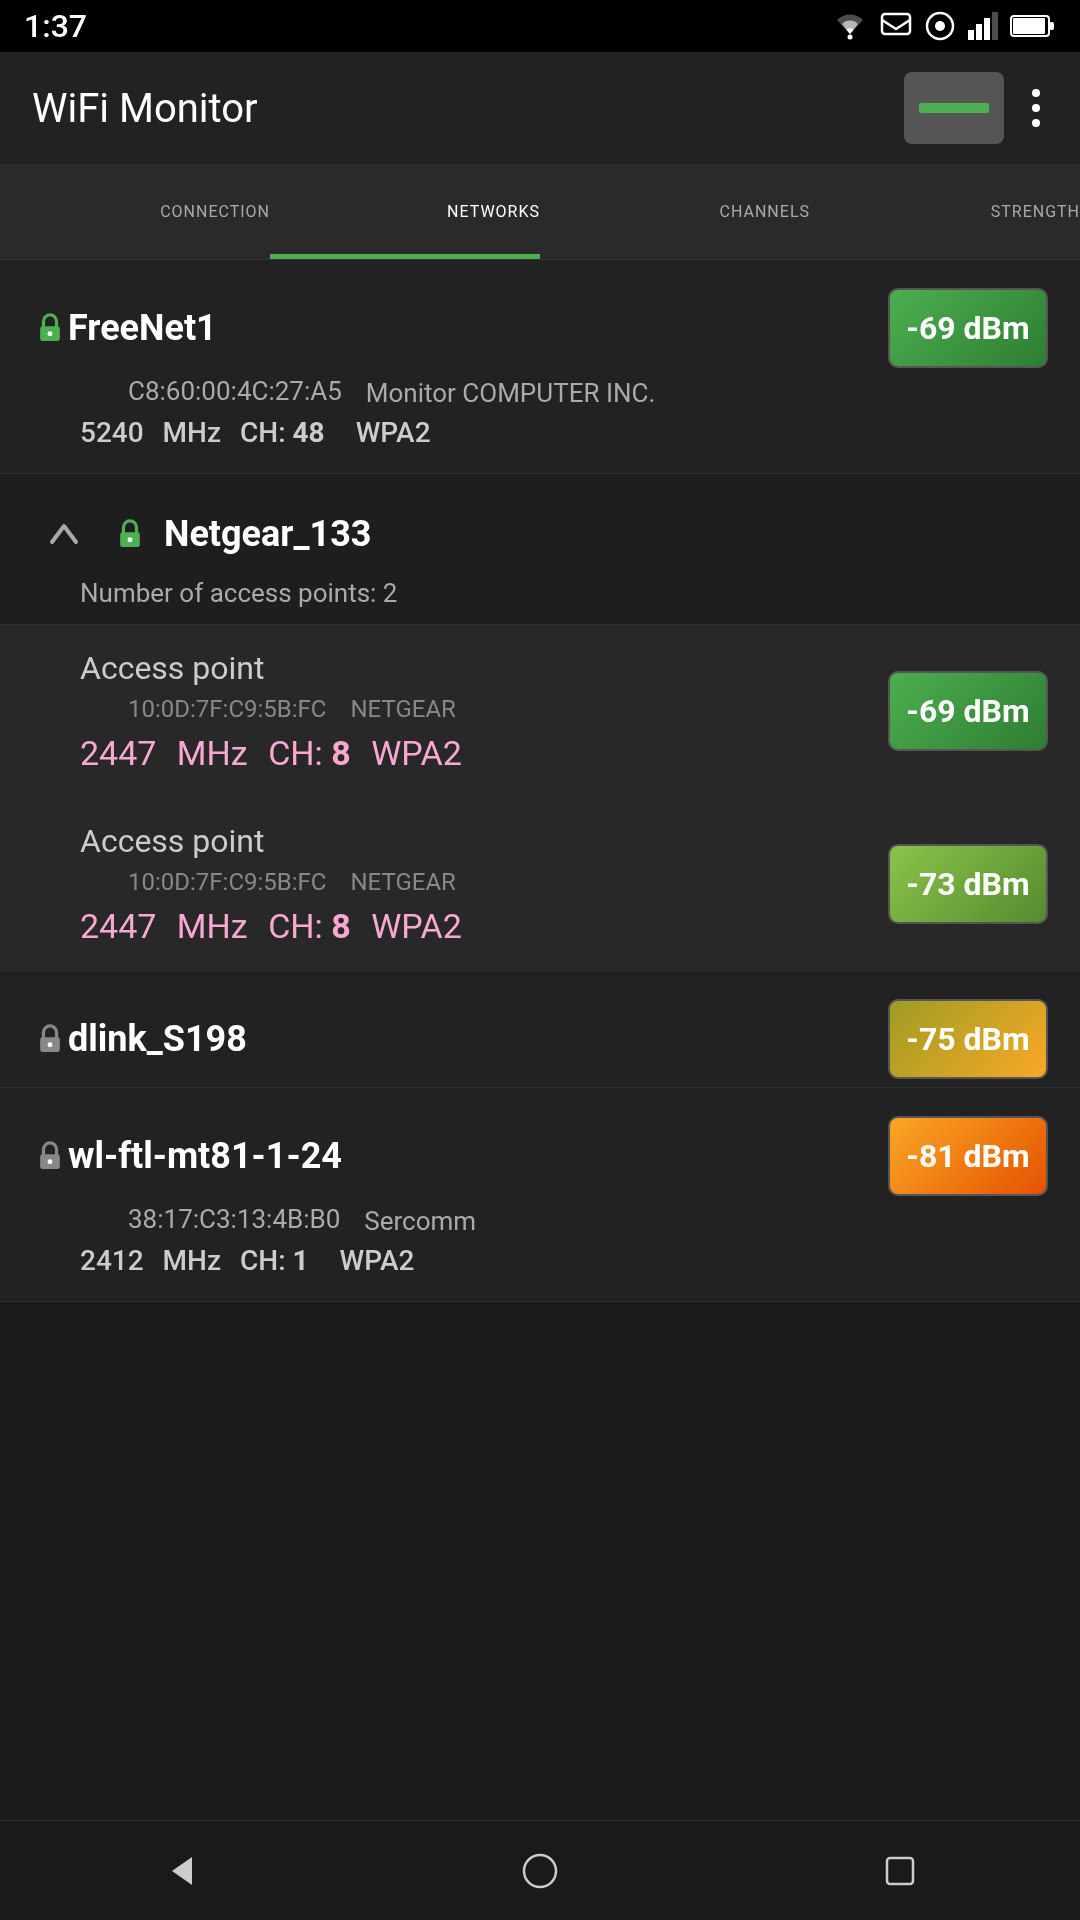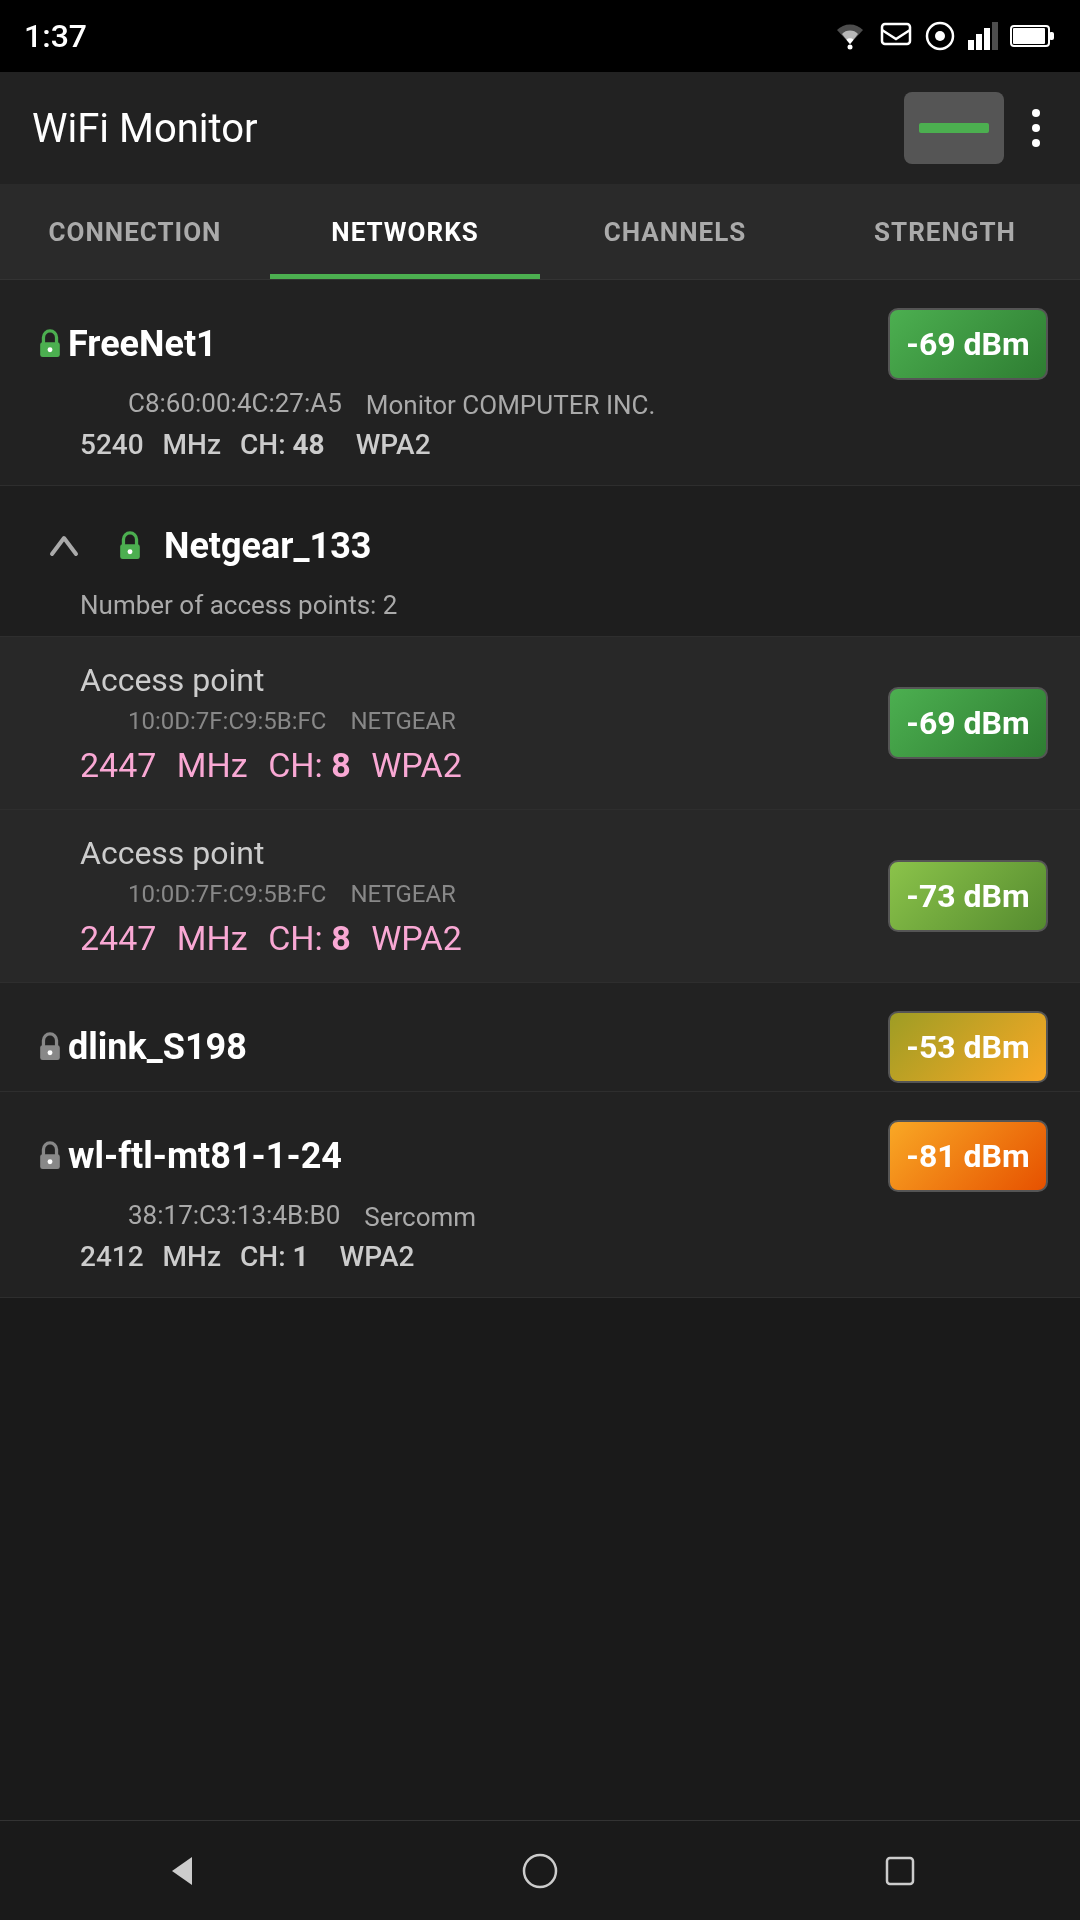--- a/index.html
+++ b/index.html
@@ -8,21 +8,21 @@
       width: 1080px;
       min-height: 1920px;
       background: #1a1a1a;
       font-family: 'Roboto', Arial, sans-serif;
       color: #ffffff;
     }
 
     
     .status-bar {
       background: #000;
-      height: 72px;
+      height: 52px;
       display: flex;
       align-items: center;
       justify-content: space-between;
       padding: 0 24px;
     }
     .status-time {
       font-size: 32px;
       font-weight: 500;
       color: #fff;
     }
@@ -88,23 +88,23 @@
     .tabs {
       background: #2a2a2a;
       display: flex;
       height: 96px;
       border-bottom: 1px solid #333;
     }
     .tab {
       flex: 1;
       display: flex;
       align-items: center;
-      justify-content: center;
-      font-size: 26px;
-      font-weight: 700;
+      justify-content: flex-end;
+      font-size: 16px;
+      font-weight: 400;
       color: #aaa;
       letter-spacing: 1px;
       position: relative;
       cursor: pointer;
       text-transform: uppercase;
     }
     .tab.active {
       color: #fff;
     }
     .tab.active::after {
@@ -159,21 +159,21 @@
     .network-meta .details span {
       margin-right: 12px;
     }
     .network-meta .details .bold {
       font-weight: 700;
     }
 
     .signal-badge {
       margin-left: auto;
       min-width: 160px;
-      height: 72px;
+      height: 80px;
       border-radius: 10px;
       display: flex;
       align-items: center;
       justify-content: center;
       font-size: 32px;
       font-weight: 700;
       border: 2px solid #555;
       padding: 0 16px;
     }
 
@@ -444,21 +444,21 @@
 
   <div class="network-item">
     <div class="network-header">
 
       <svg class="lock-icon" viewBox="0 0 36 44">
         <rect x="6" y="20" width="24" height="18" rx="3" fill="#888"></rect>
         <path d="M10 20V14a8 8 0 0 1 16 0v6" fill="none" stroke="#888" stroke-width="4" stroke-linecap="round"></path>
         <circle cx="18" cy="29" r="3" fill="#fff"></circle>
       </svg>
       <span class="network-name">dlink_S198</span>
-      <div class="signal-badge signal-olive">-53 dBm</div>
+      <div class="signal-badge signal-olive">-75 dBm</div>
     </div>
   </div>
 
   <div class="network-item">
     <div class="network-header">
 
       <svg class="lock-icon" viewBox="0 0 36 44">
         <rect x="6" y="20" width="24" height="18" rx="3" fill="#888"></rect>
         <path d="M10 20V14a8 8 0 0 1 16 0v6" fill="none" stroke="#888" stroke-width="4" stroke-linecap="round"></path>
         <circle cx="18" cy="29" r="3" fill="#fff"></circle>

